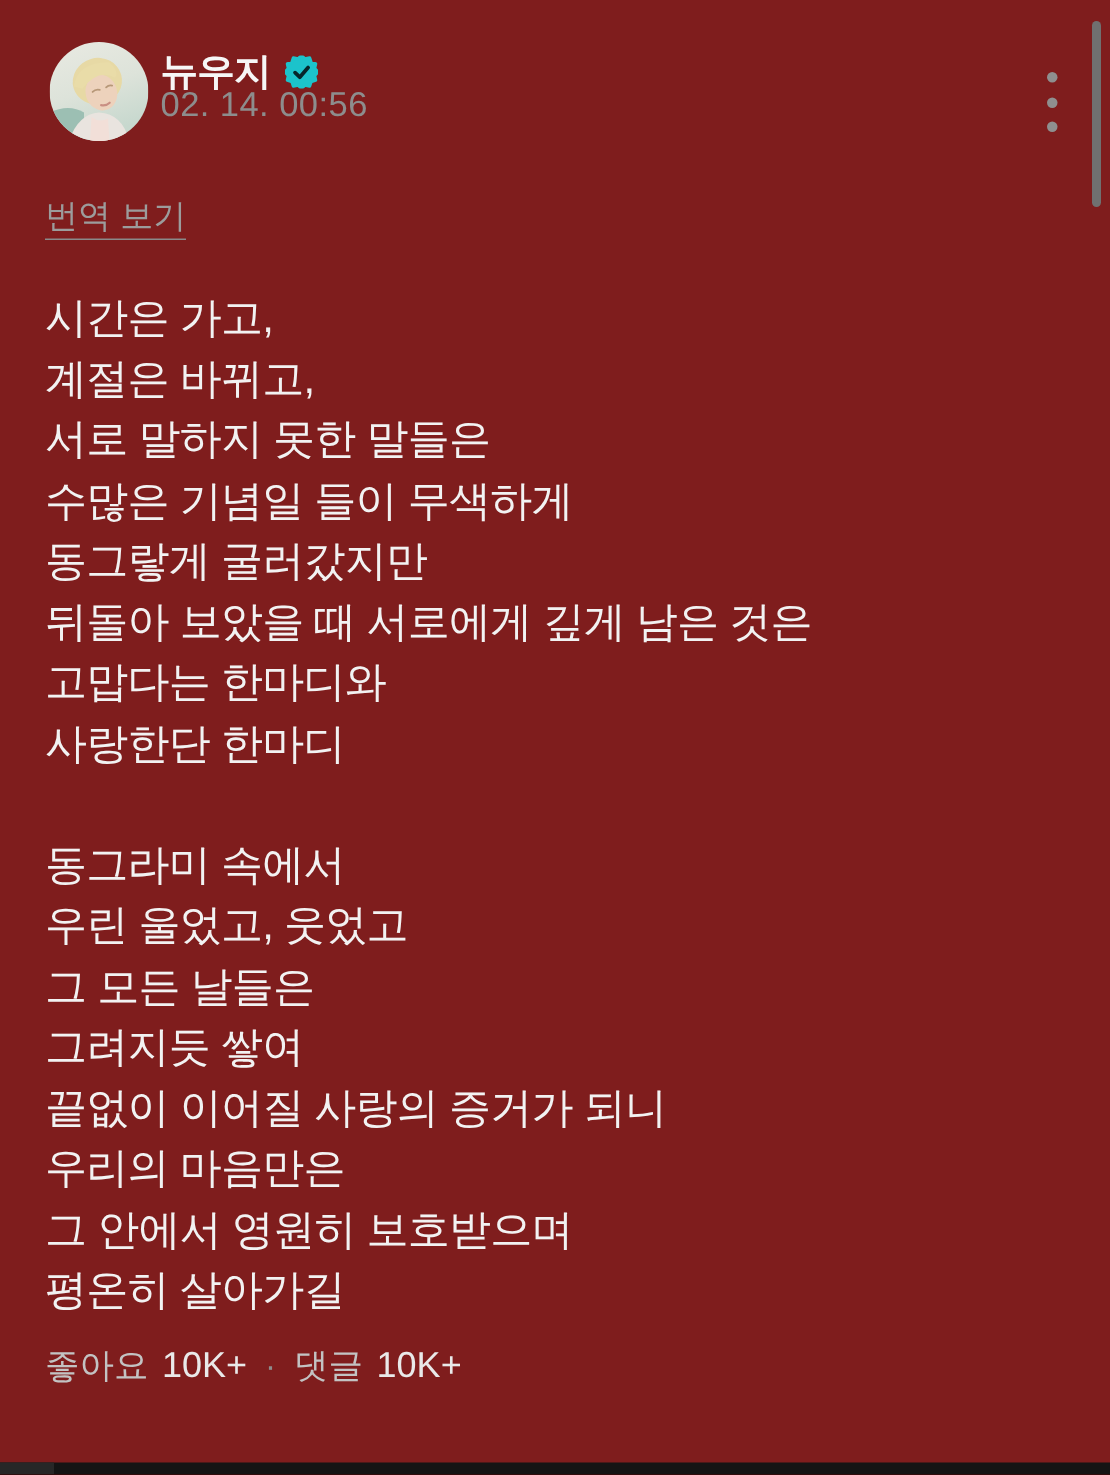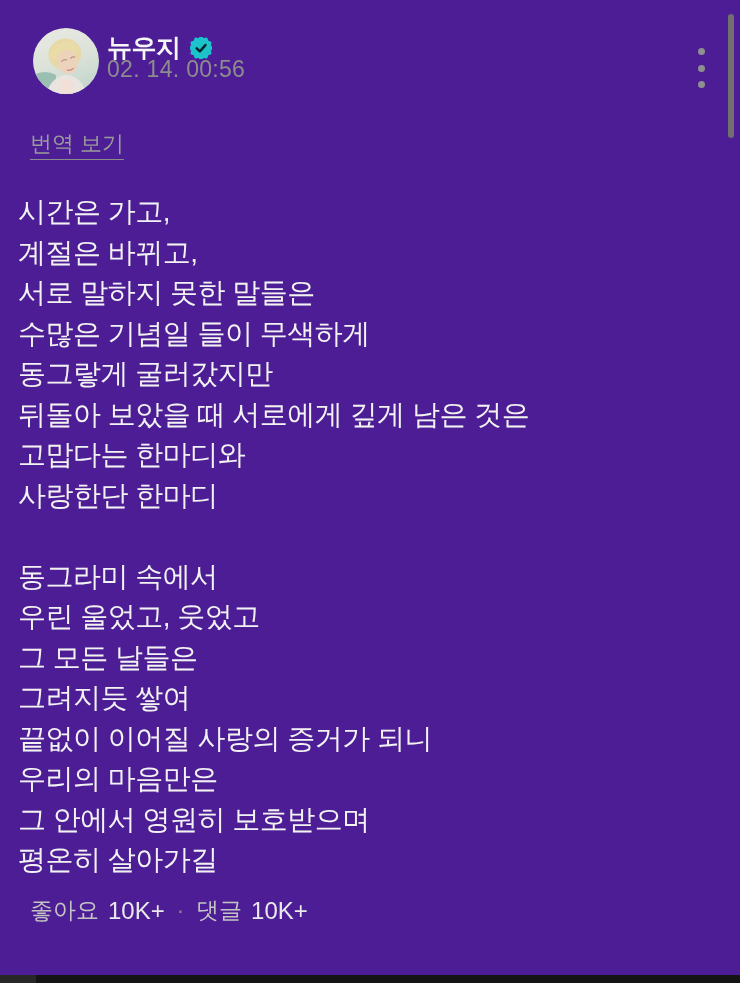--- a/index.html
+++ b/index.html
@@ -4,21 +4,21 @@
 <style>
   html, body {
     margin: 0;
     padding: 0;
     background: #000000;
   }
   .page {
     position: relative;
     width: 740px;
     height: 983px;
-    background: #4c1d95;
+    background: #7f1d1d;
     overflow: hidden;
     font-family: "Liberation Sans", sans-serif;
   }
 
   
   .avatar {
     position: absolute;
     left: 33px;
     top: 28px;
     width: 66px;
@@ -95,21 +95,21 @@
     font-size: 22px;
     color: #9c9c9c;
     border-bottom: 1px solid #8a8a8a;
     padding-bottom: 0;
     cursor: pointer;
   }
 
   
   .post-body {
     position: absolute;
-    left: 18px;
+    left: 30px;
     top: 192px;
     width: 676px;
     font-size: 28px;
     line-height: 40.5px;
     color: #f2f2f2;
     letter-spacing: -0.5px;
     white-space: pre-line;
   }
 
   

